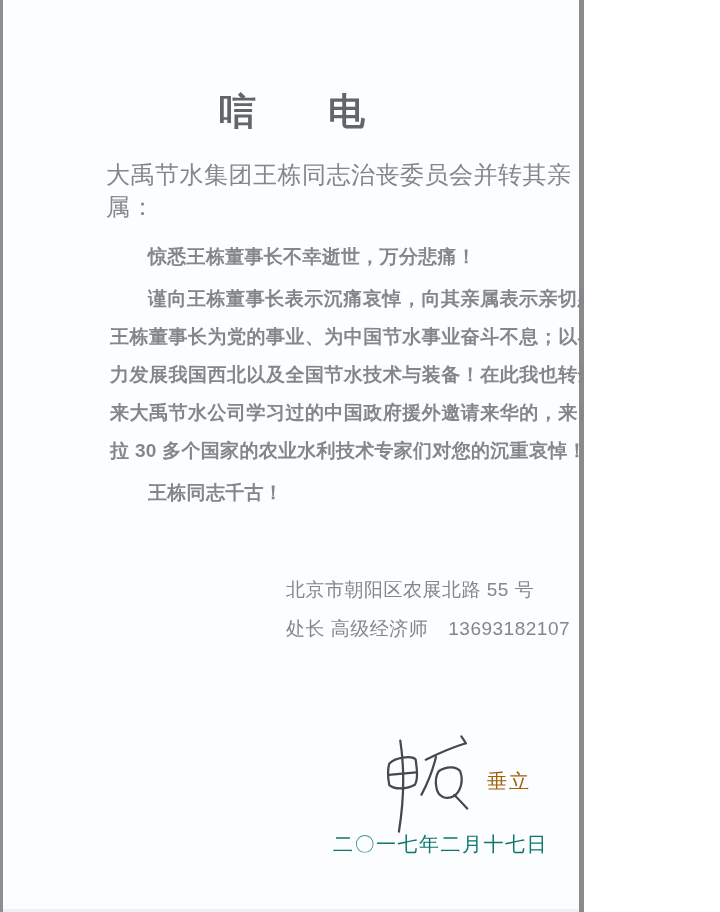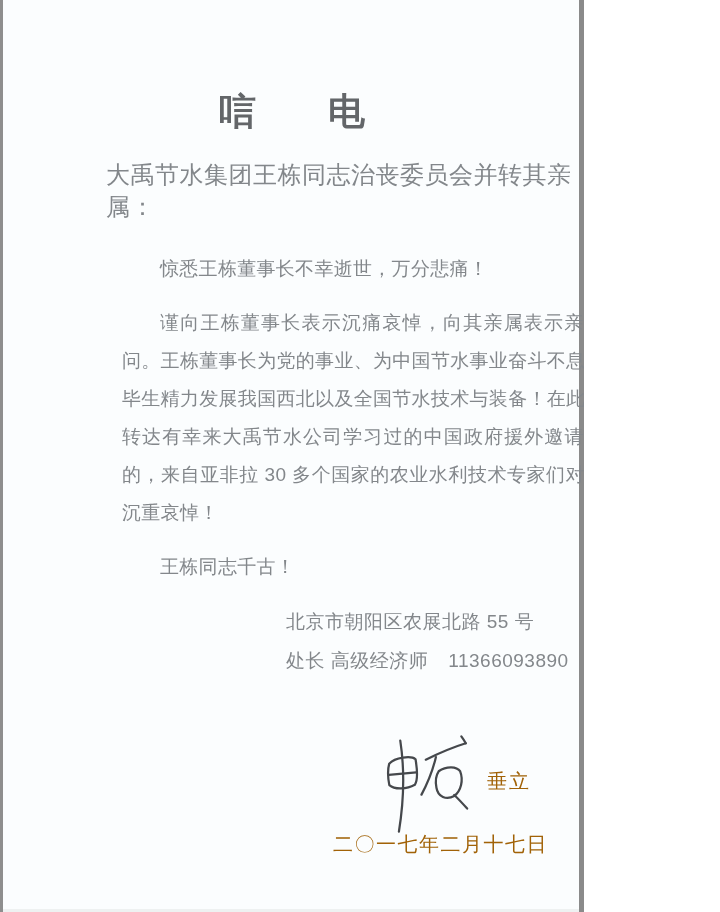--- a/index.html
+++ b/index.html
@@ -26,40 +26,40 @@
   .salutation {
     position:absolute; top:159px; left:106px;
     font-size:24px; letter-spacing:0.5px;
   }
 
   .body {
     position:absolute; top:234px; left:106px; width:534px;
     font-size:19px; line-height:38px; letter-spacing:0.3px;
     text-align:justify;
   }
-  .body p { margin:16px; text-indent:2em; }
+  .body p { margin:4px; text-indent:2em;font-weight:bold; }
 
   .sender {
-    position:absolute; top:602px; left:286px;
+    position:absolute; top:570px; left:286px;
     font-size:19px; line-height:39px; letter-spacing:0.5px;
   }
   .sender .phone { margin-left:20px; }
 
   .signature-svg {
     position:absolute; left:378px; top:731px;
     width:102px; height:102px;
   }
   .printed-name {
     position:absolute; left:487px; top:768px;
     font-size:20px; color:#a16207; letter-spacing:2px;
   }
 
   .date {
     position:absolute; top:831px; left:333px;
-    font-size:20px; letter-spacing:1.5px; color:#a16207;
+    font-size:20px; letter-spacing:1.5px; color:#0f766e;
   }
 </style>
 </head>
 <body>
 
 <div class="page">
 
   <div class="edge-strip edge-left"></div>
   <div class="edge-strip edge-right"></div>
   <div class="edge-bottom"></div>
@@ -69,21 +69,21 @@
   <div class="salutation">大禹节水集团王栋同志治丧委员会并转其亲属：</div>
 
   <div class="body">
     <p>惊悉王栋董事长不幸逝世，万分悲痛！</p>
     <p>谨向王栋董事长表示沉痛哀悼，向其亲属表示亲切慰问。王栋董事长为党的事业、为中国节水事业奋斗不息；以毕生精力发展我国西北以及全国节水技术与装备！在此我也转达有幸来大禹节水公司学习过的中国政府援外邀请来华的，来自亚非拉 30 多个国家的农业水利技术专家们对您的沉重哀悼！</p>
     <p>王栋同志千古！</p>
   </div>
 
   <div class="sender">
     <div>北京市朝阳区农展北路 55 号</div>
-    <div><span>处长 高级经济师</span><span class="phone">11366093890</span></div>
+    <div><span>处长 高级经济师</span><span class="phone">13693182107</span></div>
   </div>
 
   <svg class="signature-svg" viewBox="0 0 100 100" role="img" aria-label="申硕">
     <g fill="none" stroke="#45484c" stroke-width="2.2" stroke-linecap="round" stroke-linejoin="round" transform="rotate(-3 50 50)">
 
       <path d="M12,30 C18,24 34,23 38,27 C39,36 39,48 36,52 C28,56 16,56 11,51 C10,44 10,36 12,30 Z"></path>
       <path d="M11,41 L38,40"></path>
       <path d="M24,8 C26,28 26,60 18,97"></path>
 
       <path d="M48,28 C62,22 76,17 88,14"></path>

